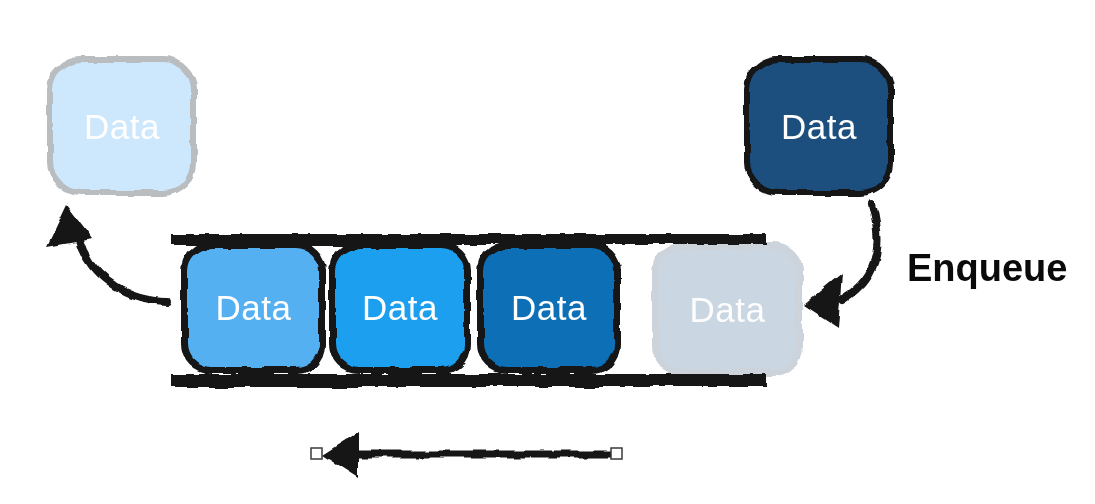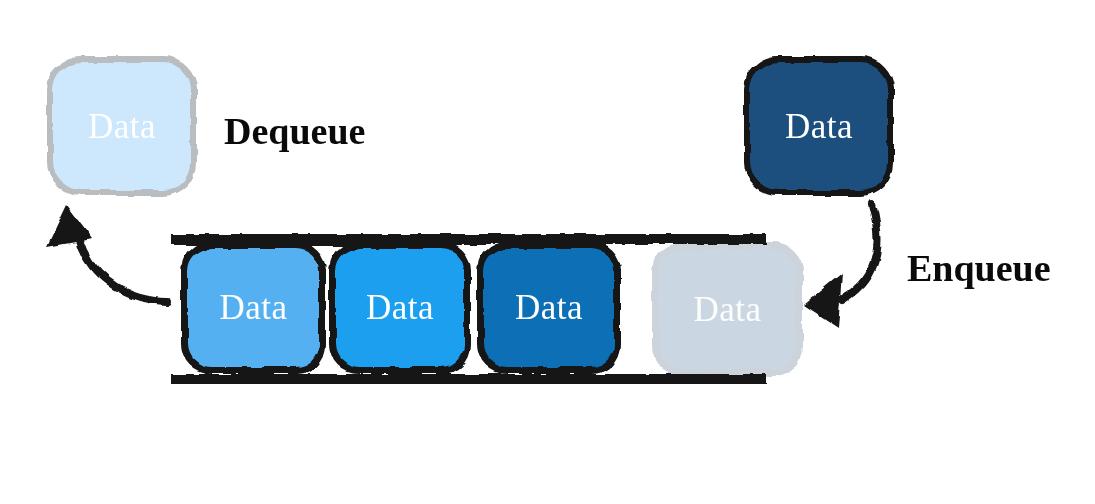--- a/index.html
+++ b/index.html
@@ -1,20 +1,20 @@
 <!DOCTYPE html>
 <html><head>
 <meta charset="utf-8">
 <style>
   html,body{margin:0;padding:0;background:#ffffff;}
   .canvas{
     position:relative;
-    width:1095px;height:384px;
+    width:1095px;height:504px;
     background:#ffffff;
-    font-family:Liberation Serif, serif;
+    font-family:Liberation Sans, sans-serif;
     overflow:hidden;
   }
   
   .box{position:absolute;display:flex;align-items:center;justify-content:center;}
   .box .bg{
     position:absolute;inset:0;
     box-sizing:border-box;
     border:6px solid #121212;
     border-radius:34px;
     filter:url(#roughen);
@@ -60,21 +60,20 @@
   </filter>
 </svg>
 
 <div class="canvas">
 
   <div class="box box-dequeued">
     <div class="bg" style="background: rgb(205, 231, 252); border-color: rgb(185, 189, 192);"></div>
     <span class="lbl" style="color: rgb(255, 255, 255);">Data</span>
   </div>
 
-  <div class="op-label op-dequeue" style="color: rgb(10, 10, 10);">Dequeue</div>
 
   <div class="box box-incoming">
     <div class="bg" style="background: rgb(26, 79, 126); border-color: rgb(18, 18, 18);"></div>
     <span class="lbl" style="color: rgb(255, 255, 255);">Data</span>
   </div>
 
   <div class="op-label op-enqueue" style="color: rgb(10, 10, 10);">Enqueue</div>
 
   <div class="box box-q box-q1">
     <div class="bg" style="background: rgb(85, 176, 242); border-color: rgb(18, 18, 18);"></div>

